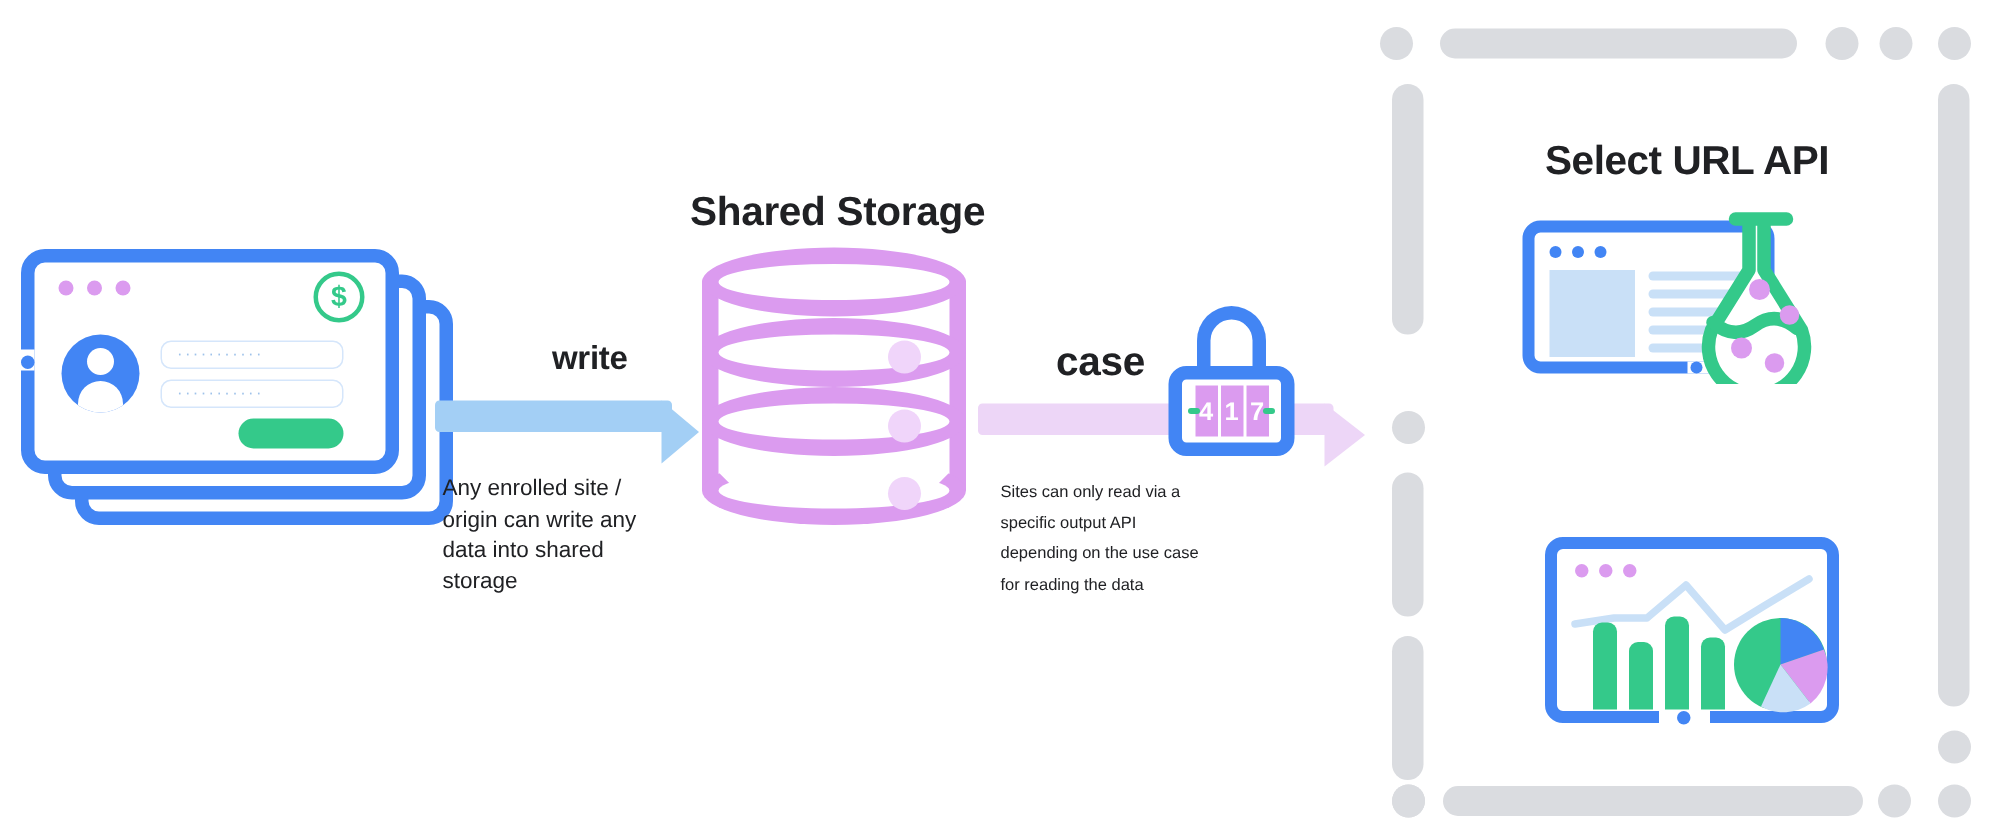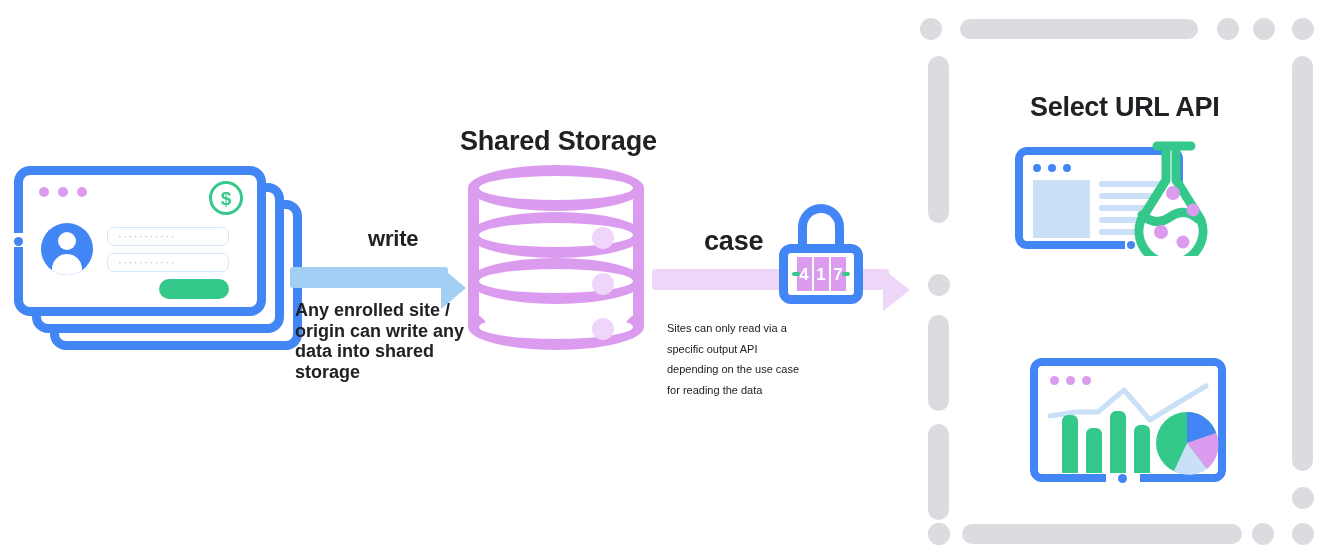--- a/index.html
+++ b/index.html
@@ -231,21 +231,21 @@
     </div>
   </div>
 
   <div class="abs label-bold" style="left:344px; top:226px; font-size:22px;margin-left:24px;">write</div>
 
   <div class="abs">
     <div class="arrow-shaft" style="left:290px; top:267px; width:158px; background:#A3CFF5;"></div>
     <div class="arrow-head" style="left:441px; top:267px; border-left:25px solid #A3CFF5;"></div>
   </div>
 
-  <div class="abs label-plain" style="left:295px; top:300px; font-size:18px; line-height:20.5px;font-weight:bold;">Any enrolled site /
+  <div class="abs label-plain" style="left:295px; top:316px; font-size:15px; line-height:20.5px;">Any enrolled site /
 origin can write any
 data into shared
 storage</div>
 
   <div class="abs label-bold" style="left:460px; top:126px; font-size:27px;">Shared Storage</div>
 
   <div class="abs" id="cylinder">
     <div class="cyl-side"></div>
     <div class="cyl-bottom-cap"></div>
     <div class="cyl-ring" style="top:0px;"></div>

